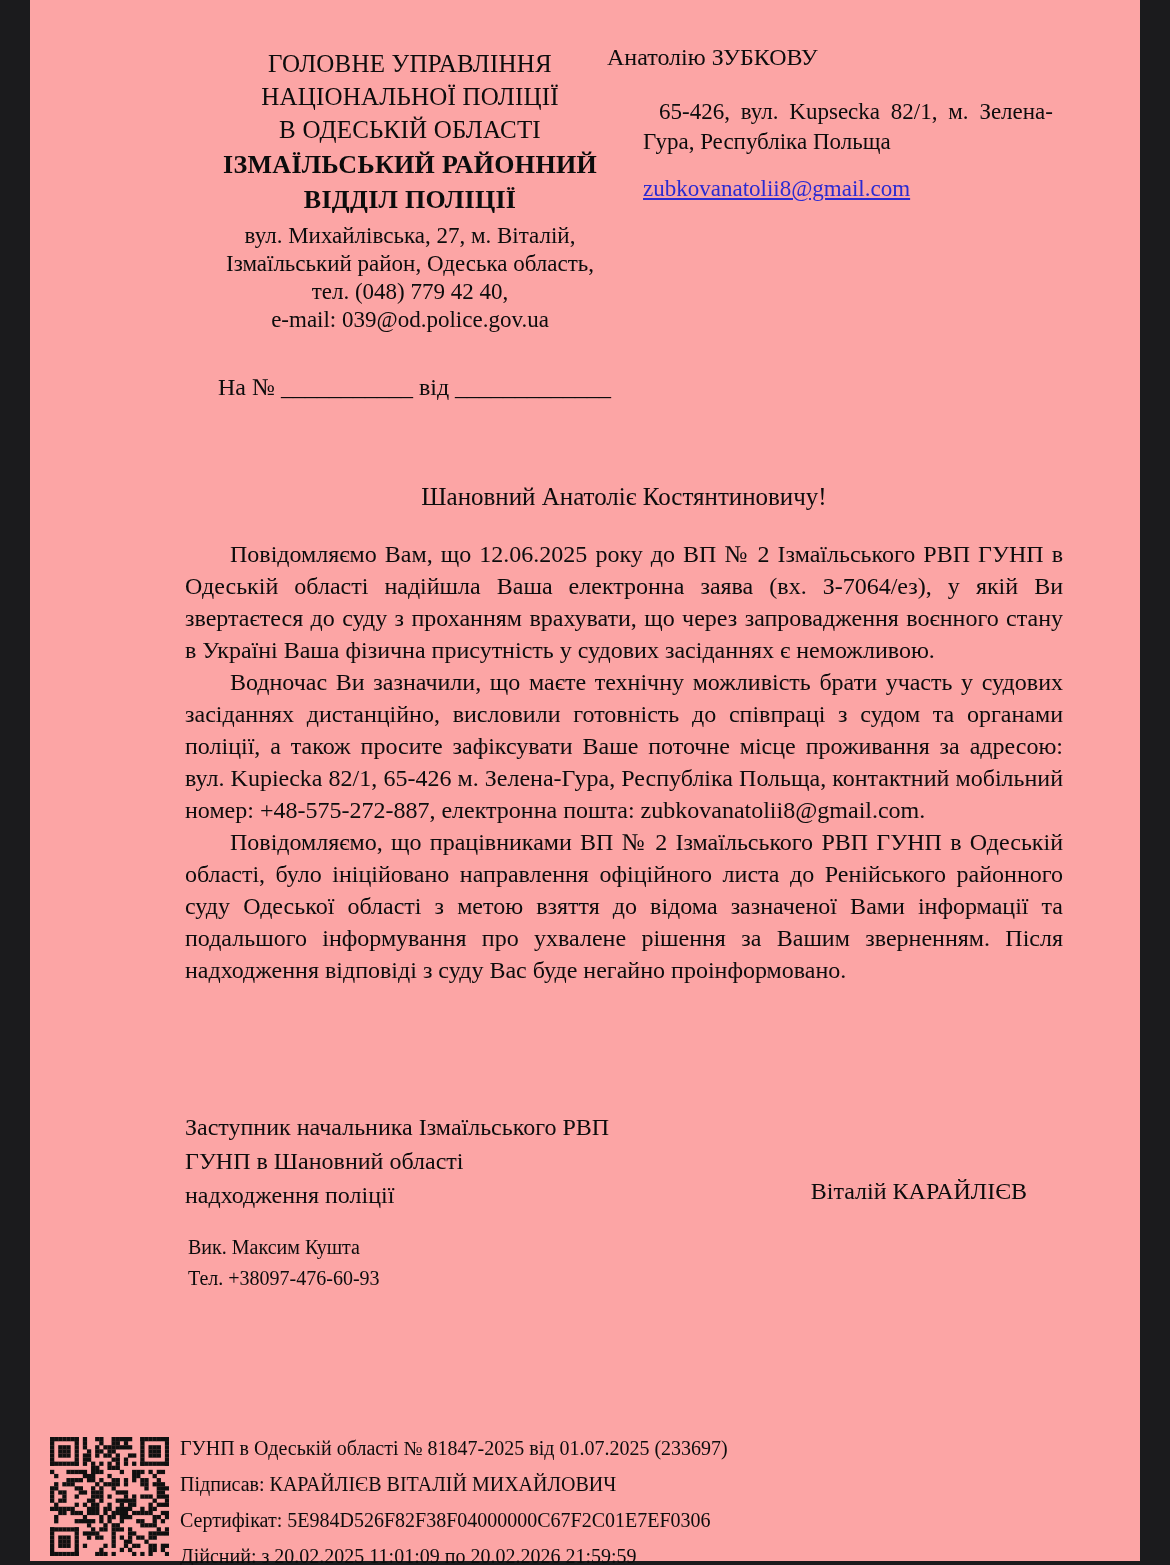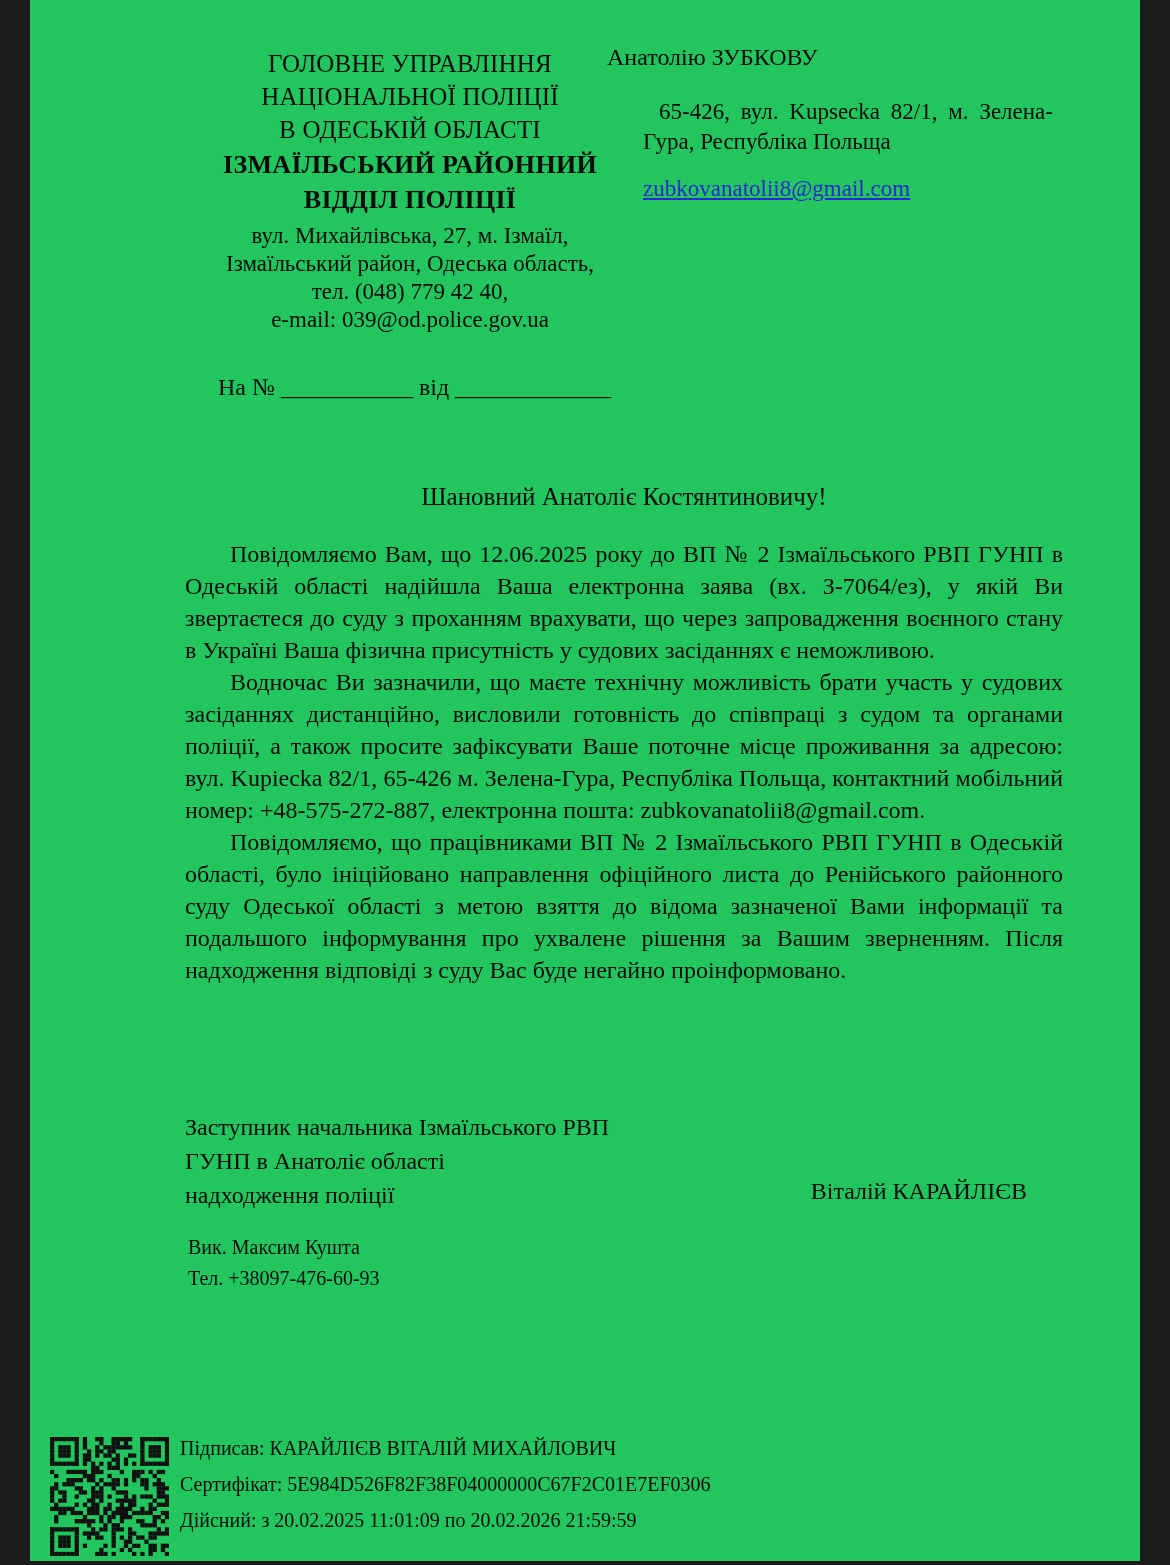--- a/index.html
+++ b/index.html
@@ -6,21 +6,21 @@
   body{
     width:1170px;height:1565px;
     background:#1b1b1d;
     font-family:"Liberation Serif", serif;
     color:#0c0c0c;
     position:relative;
     overflow:hidden;
   }
   .paper{
     position:absolute;left:30px;top:0;width:1110px;height:1561px;
-    background:#22c55e;
+    background:#fca5a5;
   }
   .abs{position:absolute;}
   
   .org-block{left:150px;top:47px;width:460px;text-align:center;
     font-size:25px;line-height:33px;letter-spacing:.2px;}
   .dept-block{left:150px;top:147px;width:460px;text-align:center;
     font-size:26px;line-height:35px;font-weight:bold;letter-spacing:.3px;}
   .addr-block{left:150px;top:222px;width:460px;text-align:center;
     font-size:23px;line-height:28px;}
   .ref-line{left:188px;top:374px;font-size:24px;white-space:pre;}
@@ -51,21 +51,21 @@
   <div class="abs org-block">
     <div>ГОЛОВНЕ УПРАВЛІННЯ</div>
     <div>НАЦІОНАЛЬНОЇ ПОЛІЦІЇ</div>
     <div>В ОДЕСЬКІЙ ОБЛАСТІ</div>
   </div>
   <div class="abs dept-block">
     <div>ІЗМАЇЛЬСЬКИЙ РАЙОННИЙ</div>
     <div>ВІДДІЛ ПОЛІЦІЇ</div>
   </div>
   <div class="abs addr-block">
-    <div>вул. Михайлівська, 27, м. Ізмаїл,</div>
+    <div>вул. Михайлівська, 27, м. Віталій,</div>
     <div>Ізмаїльський район, Одеська область,</div>
     <div>тел. (048) 779 42 40,</div>
     <div>e-mail: 039@od.police.gov.ua</div>
   </div>
   <div class="abs ref-line">На № ___________ від _____________</div>
 
   <div class="abs rcpt-name">Анатолію ЗУБКОВУ</div>
   <div class="abs rcpt-addr">
     <div class="force-justify">65-426, вул. Kupsecka 82/1, м. Зелена-</div>
     <div>Гура, Республіка Польща</div>
@@ -76,21 +76,21 @@
 
   <div class="abs salutation">Шановний Анатоліє Костянтиновичу!</div>
   <div class="abs body-block">
     <p>Повідомляємо Вам, що 12.06.2025 року до ВП № 2 Ізмаїльського РВП ГУНП в Одеській області надійшла Ваша електронна заява (вх. З-7064/ез), у якій Ви звертаєтеся до суду з проханням врахувати, що через запровадження воєнного стану в Україні Ваша фізична присутність у судових засіданнях є неможливою.</p>
     <p>Водночас Ви зазначили, що маєте технічну можливість брати участь у судових засіданнях дистанційно, висловили готовність до співпраці з судом та органами поліції, а також просите зафіксувати Ваше поточне місце проживання за адресою: вул. Kupiecka 82/1, 65-426 м. Зелена-Гура, Республіка Польща, контактний мобільний номер: +48-575-272-887, електронна пошта: zubkovanatolii8@gmail.com.</p>
     <p>Повідомляємо, що працівниками ВП № 2 Ізмаїльського РВП ГУНП в Одеській області, було ініційовано направлення офіційного листа до Ренійського районного суду Одеської області з метою взяття до відома зазначеної Вами інформації та подальшого інформування про ухвалене рішення за Вашим зверненням. Після надходження відповіді з суду Вас буде негайно проінформовано.</p>
   </div>
 
   <div class="abs sig-block">
     <div>Заступник начальника Ізмаїльського РВП</div>
-    <div>ГУНП в Анатоліє області</div>
+    <div>ГУНП в Шановний області</div>
     <div>надходження поліції</div>
   </div>
   <div class="abs sig-name">Віталій КАРАЙЛІЄВ</div>
 
   <div class="abs exec-block">
     <div>Вик. Максим Кушта</div>
     <div>Тел. +38097-476-60-93</div>
   </div>
 
   <svg class="abs qr" id="qr" viewBox="0 0 29 29">
@@ -499,18 +499,19 @@
       <rect x="3" y="24" width="1.04" height="1.04" fill="#101010"></rect>
       <rect x="4" y="24" width="1.04" height="1.04" fill="#101010"></rect>
       <rect x="2" y="25" width="1.04" height="1.04" fill="#101010"></rect>
       <rect x="3" y="25" width="1.04" height="1.04" fill="#101010"></rect>
       <rect x="4" y="25" width="1.04" height="1.04" fill="#101010"></rect>
       <rect x="2" y="26" width="1.04" height="1.04" fill="#101010"></rect>
       <rect x="3" y="26" width="1.04" height="1.04" fill="#101010"></rect>
       <rect x="4" y="26" width="1.04" height="1.04" fill="#101010"></rect>
     </svg>
   <div class="abs stamp-block">
+    <div>ГУНП в Одеській області № 81847-2025 від 01.07.2025 (233697)</div>
     <div>Підписав: КАРАЙЛІЄВ ВІТАЛІЙ МИХАЙЛОВИЧ</div>
     <div>Сертифікат: 5E984D526F82F38F04000000C67F2C01E7EF0306</div>
     <div>Дійсний: з 20.02.2025 11:01:09 по 20.02.2026 21:59:59</div>
   </div>
 
 </div>
 
 </body></html>

